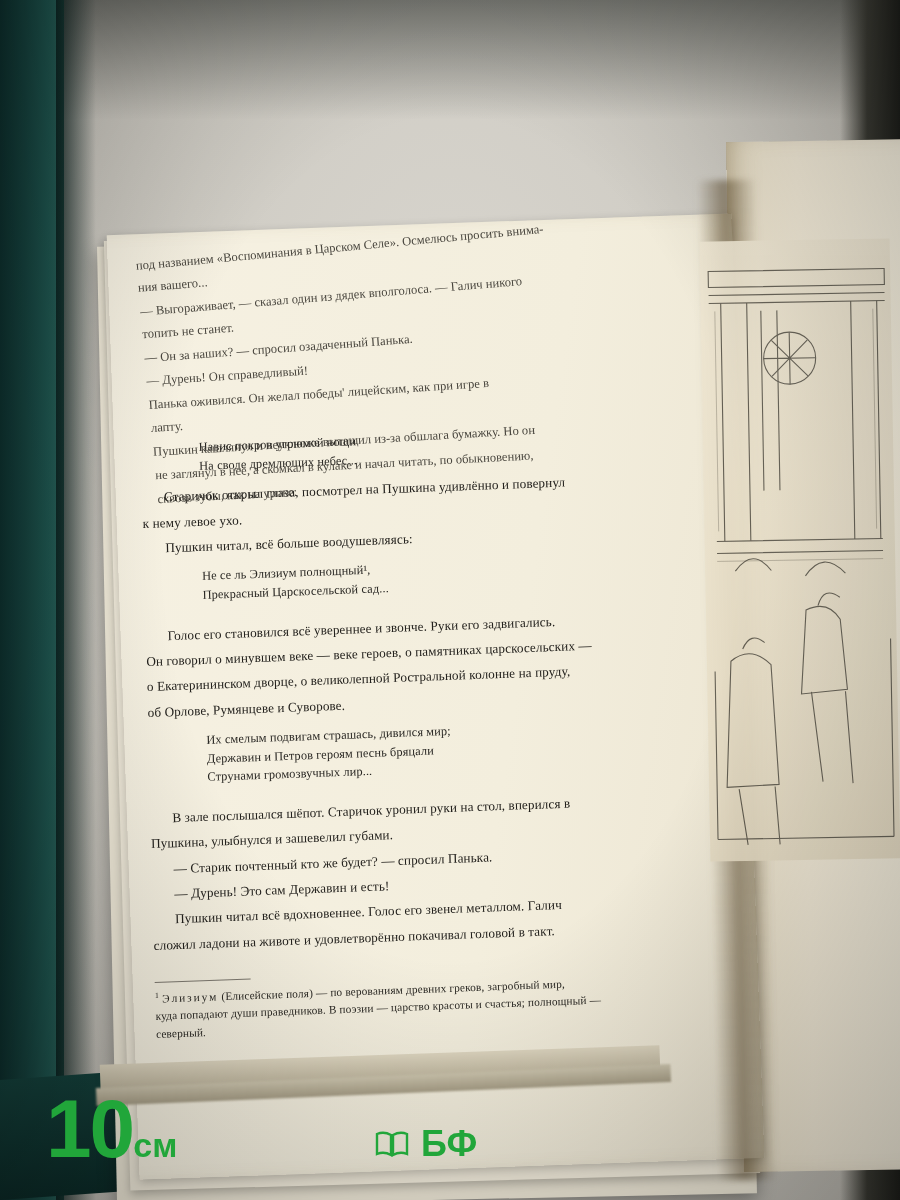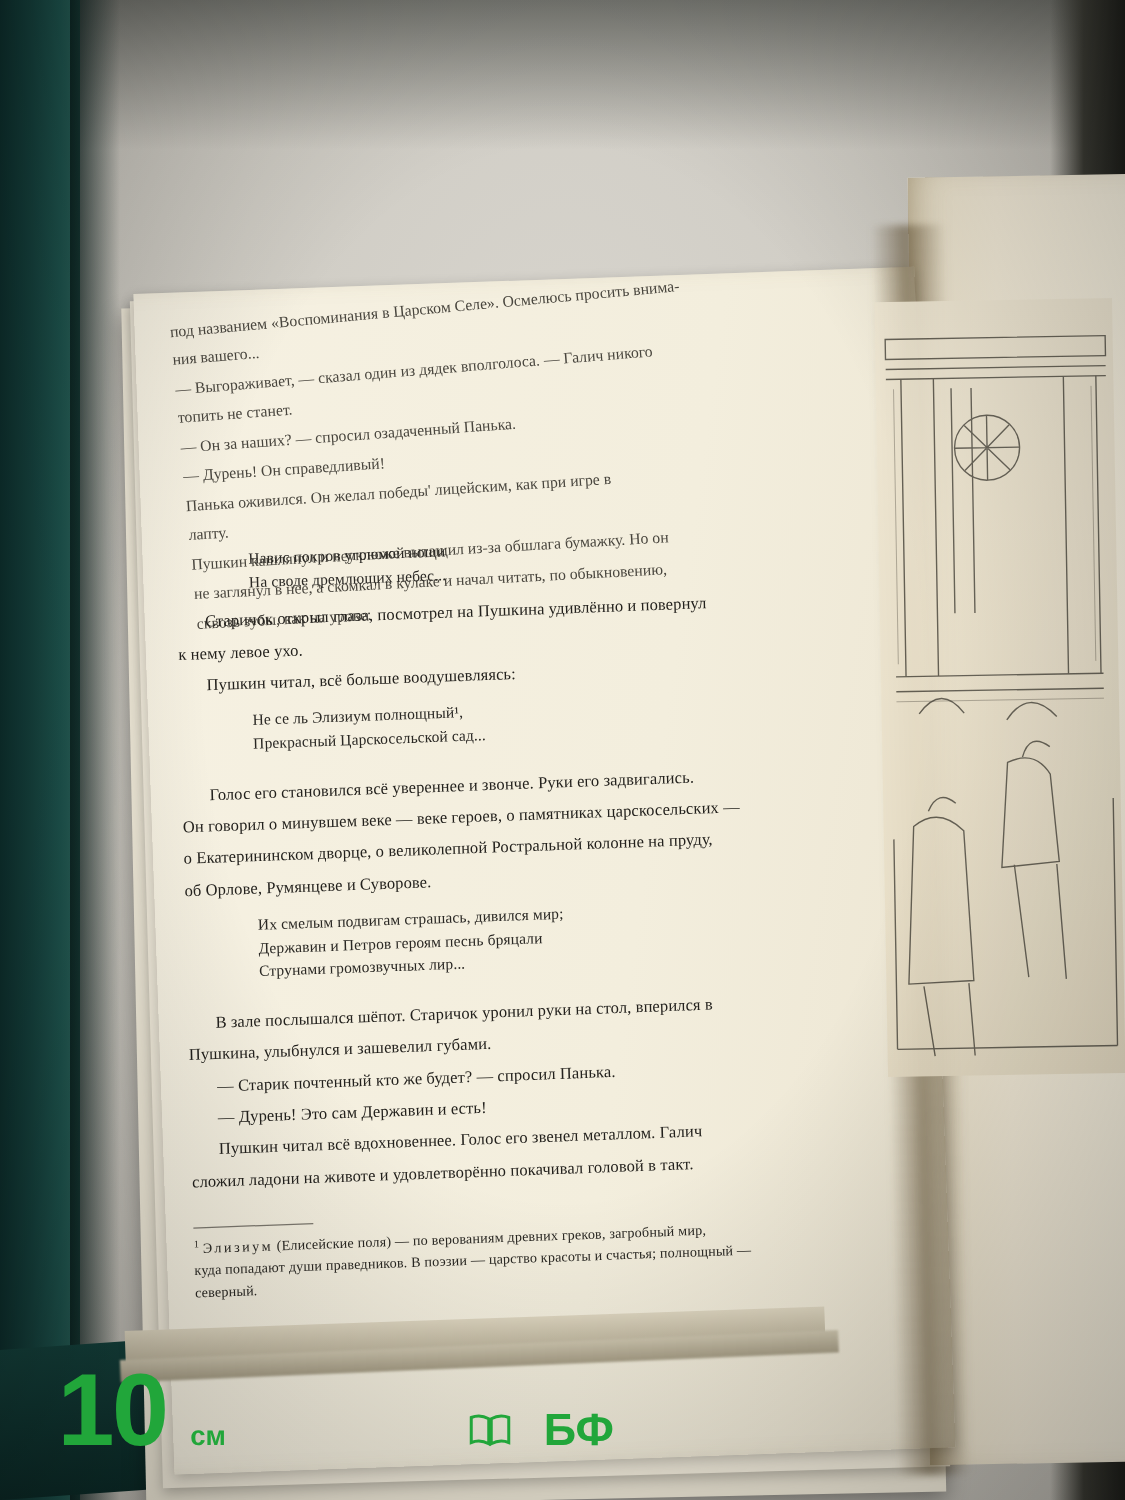--- a/index.html
+++ b/index.html
@@ -143,24 +143,24 @@
   
   .wm-ruler{
     position:absolute;left:46px;bottom:30px;
     color:#21a63a;
     font-family:"Liberation Sans", sans-serif;
     font-weight:700;
     letter-spacing:-2px;
     line-height:1;
   }
   .wm-ruler .num{font-size:82px;}
-  .wm-ruler .unit{font-size:22px;letter-spacing:0;margin-left:19px;}
+  .wm-ruler .unit{font-size:34px;letter-spacing:0;margin-left:0;}
   .wm-brand{
     position:absolute;left:375px;bottom:38px;
-    display:flex;align-items:center;gap:26px;
+    display:flex;align-items:center;gap:12px;
     color:#21a63a;
     font-family:"Liberation Sans", sans-serif;
     font-weight:700;
     justify-content:center;
   }
   .wm-brand .bf{
     font-size:36px;line-height:1;
   }
   .wm-brand .bookicon{
     width:34px;height:28px;position:relative;

